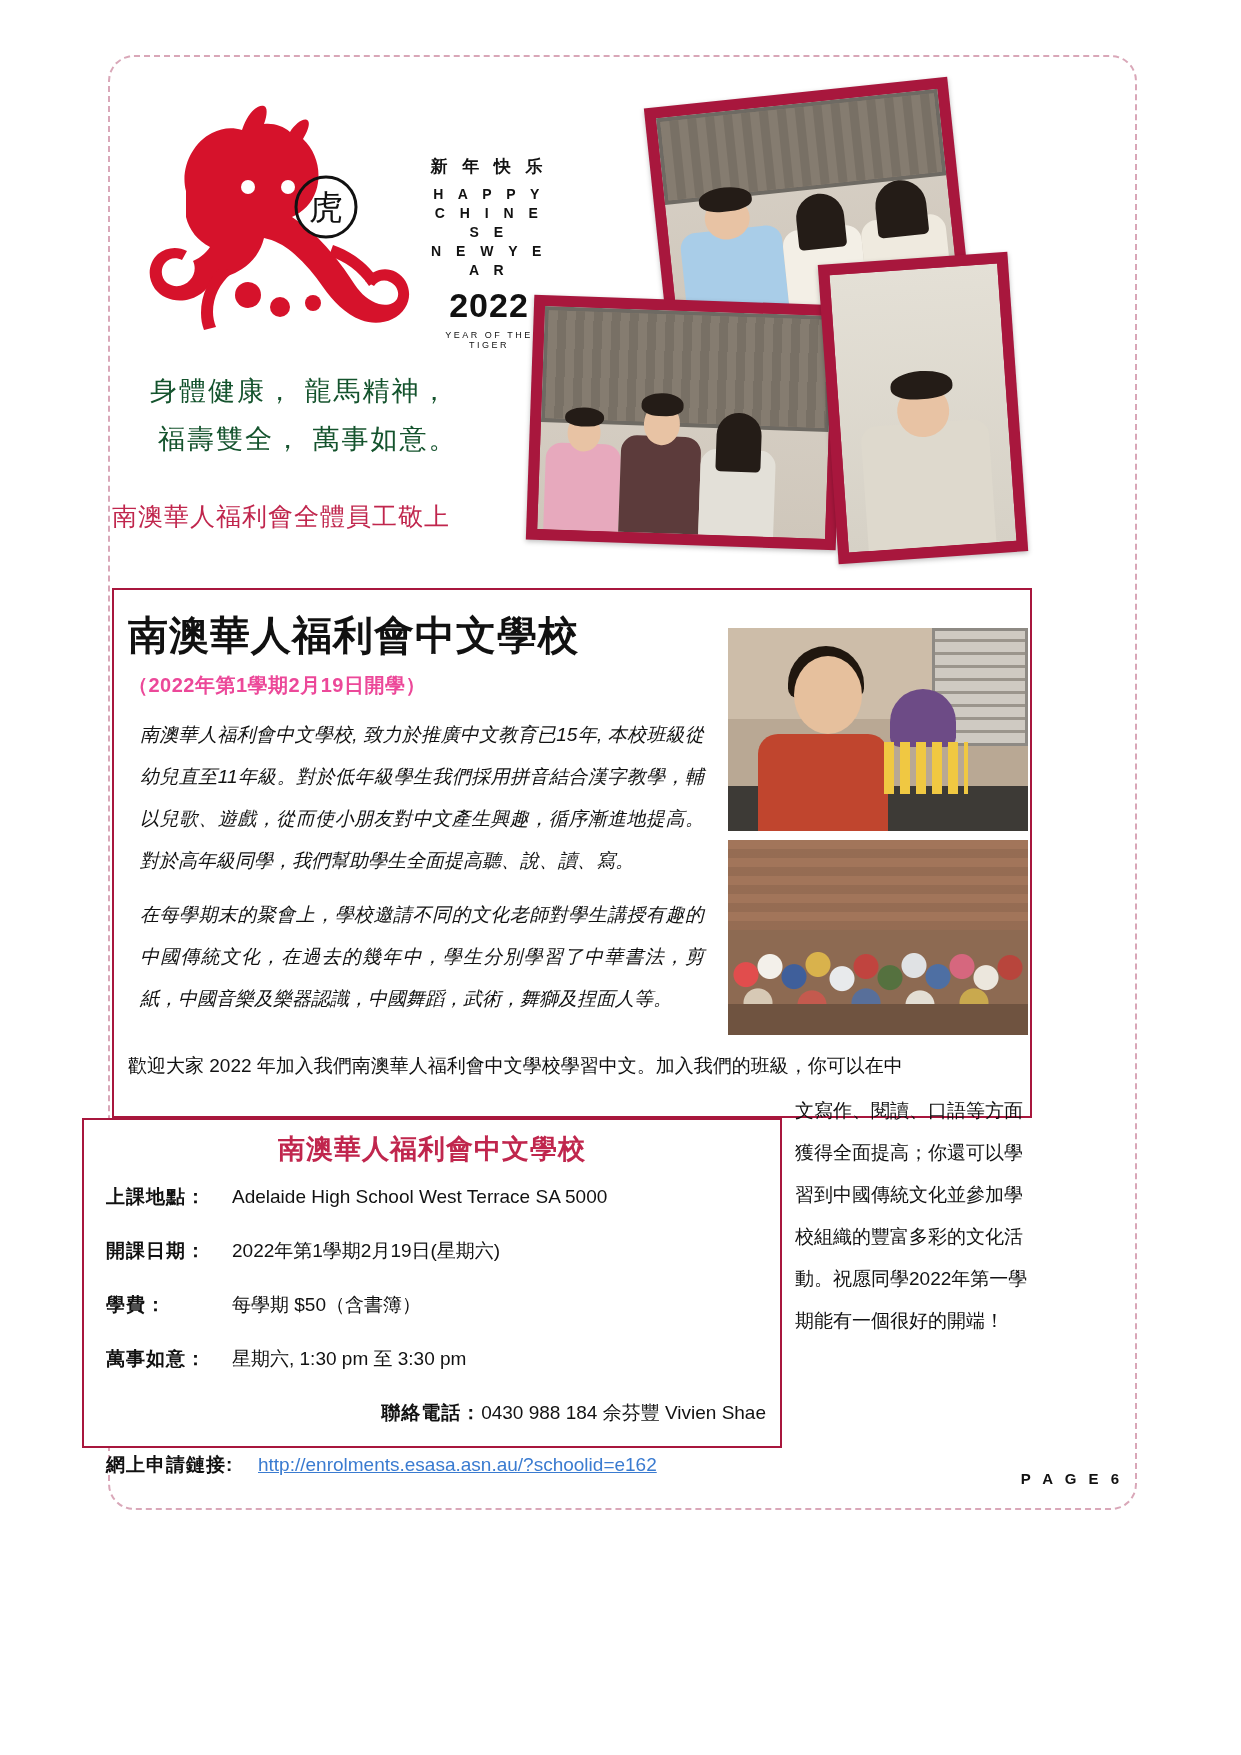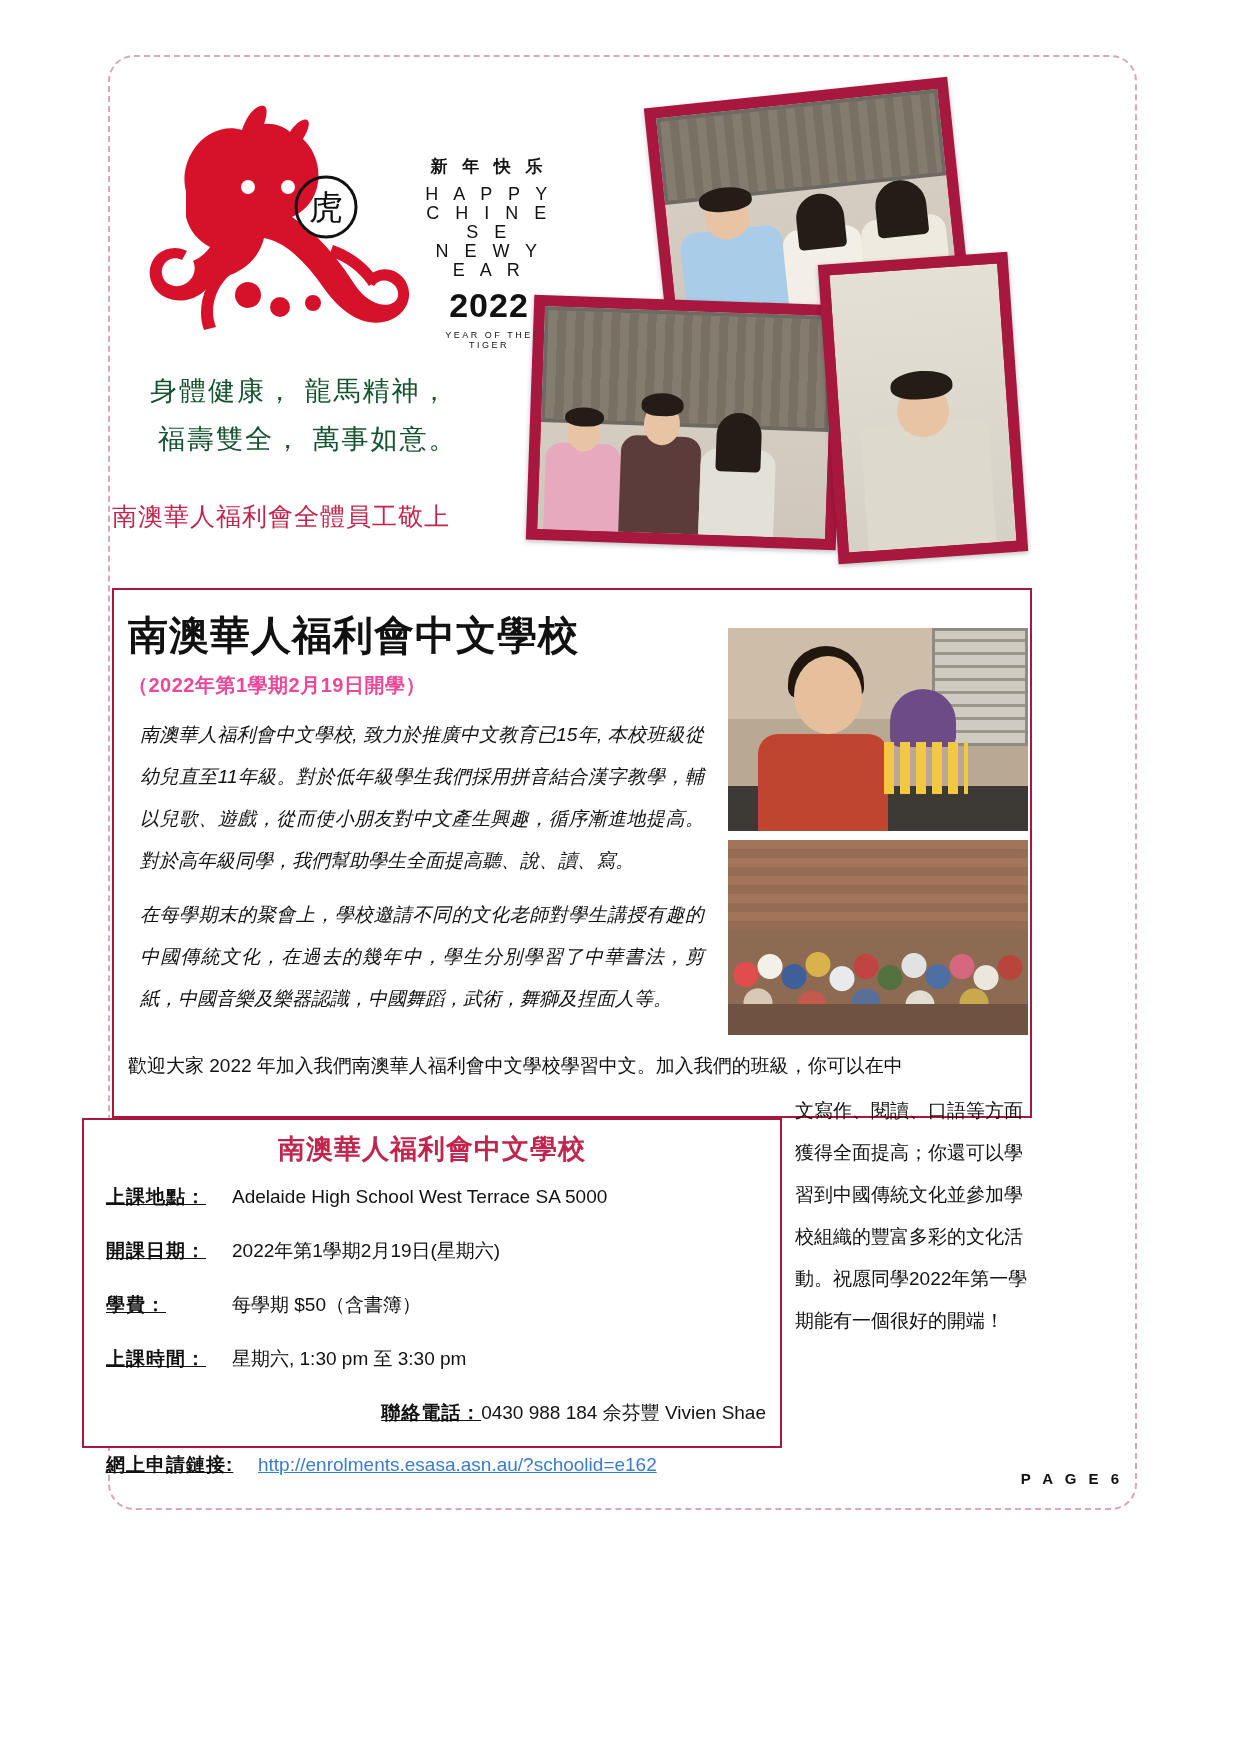--- a/index.html
+++ b/index.html
@@ -24,21 +24,21 @@
   }
   .tiger-art svg{display:block;}
   .hcny{
     position:absolute;left:424px;top:155px;width:130px;
     text-align:center;color:#111;
   }
   .hcny .cn{
     font-size:17px;letter-spacing:5px;font-weight:bold;margin-bottom:7px;
   }
   .hcny .l1,.hcny .l2,.hcny .l3{
-    font-size:18px;font-weight:normal;letter-spacing:5.5px;line-height:19px;
+    font-size:14px;font-weight:bold;letter-spacing:5.5px;line-height:19px;
   }
   .hcny .year{
     font-size:34px;font-weight:bold;letter-spacing:1px;margin-top:6px;color:#111;
   }
   .hcny .yot{
     font-size:9px;letter-spacing:2.5px;margin-top:5px;
   }
   .greeting{
     position:absolute;left:150px;top:367px;width:430px;
     color:#14532d;font-size:27px;line-height:48px;letter-spacing:2px;
@@ -144,21 +144,21 @@
     position:absolute;left:82px;top:1118px;width:700px;height:330px;
     border:2px solid #a8173d;background:#fff;box-sizing:border-box;
   }
   .info-title{
     position:absolute;left:82px;top:1131px;width:700px;text-align:center;
     color:#c0264d;font-size:27px;font-weight:bold;letter-spacing:1px;
   }
   .info-row{
     position:absolute;left:106px;width:660px;font-size:19px;color:#111;
   }
-  .info-row .lbl{display:inline-block;width:126px;font-weight:bold;letter-spacing:1px;text-decoration:underline;}
+  .info-row .lbl{display:inline-block;width:126px;font-weight:bold;letter-spacing:1px;}
   .info-row .val{display:inline-block;}
   .info-row.r1{top:1184px;}
   .info-row.r2{top:1238px;}
   .info-row.r3{top:1292px;}
   .info-row.r4{top:1346px;}
   .info-row.r5{top:1400px;text-align:right;}
   .info-row.r6{top:1452px;}
   .info-row.r6 .lbl{width:152px;}
   .link{color:#3a7bd0;text-decoration:underline;}
   .page-num{
@@ -299,21 +299,21 @@
 <div class="info-row r1">
   <span class="lbl">上課地點：</span><span class="val">Adelaide High School West Terrace SA 5000</span>
 </div>
 <div class="info-row r2">
   <span class="lbl">開課日期：</span><span class="val">2022年第1學期2月19日(星期六)</span>
 </div>
 <div class="info-row r3">
   <span class="lbl">學費：</span><span class="val">每學期 $50（含書簿）</span>
 </div>
 <div class="info-row r4">
-  <span class="lbl">上課時間：</span><span class="val">星期六, 1:30 pm 至 3:30 pm</span>
+  <span class="lbl">萬事如意：</span><span class="val">星期六, 1:30 pm 至 3:30 pm</span>
 </div>
 <div class="info-row r5">
   <span class="lbl">聯絡電話：</span><span class="val">0430 988 184  佘芬豐 Vivien Shae</span>
 </div>
 <div class="info-row r6">
   <span class="lbl">網上申請鏈接:</span><span class="val link">http://enrolments.esasa.asn.au/?schoolid=e162</span>
 </div>
 
 <div class="page-num">P A G E   6</div>
 

